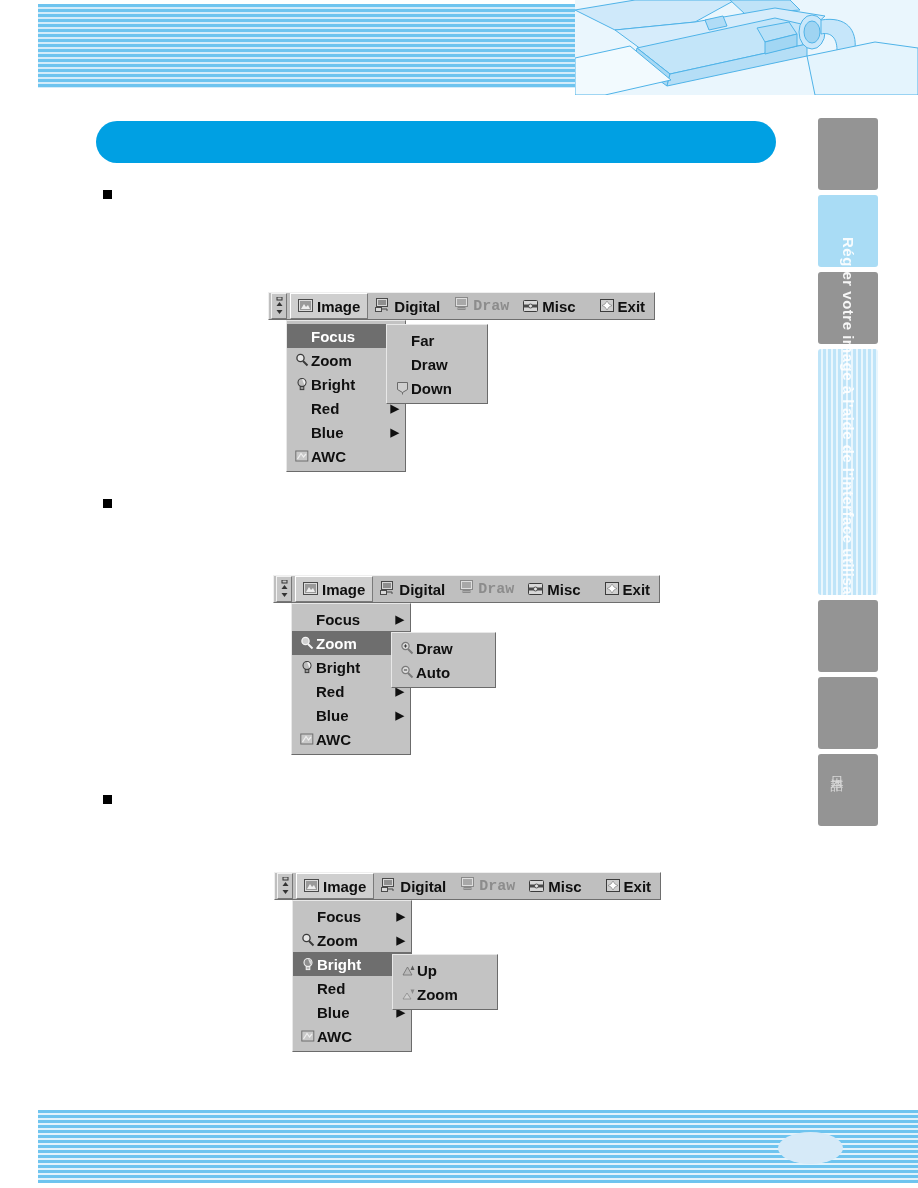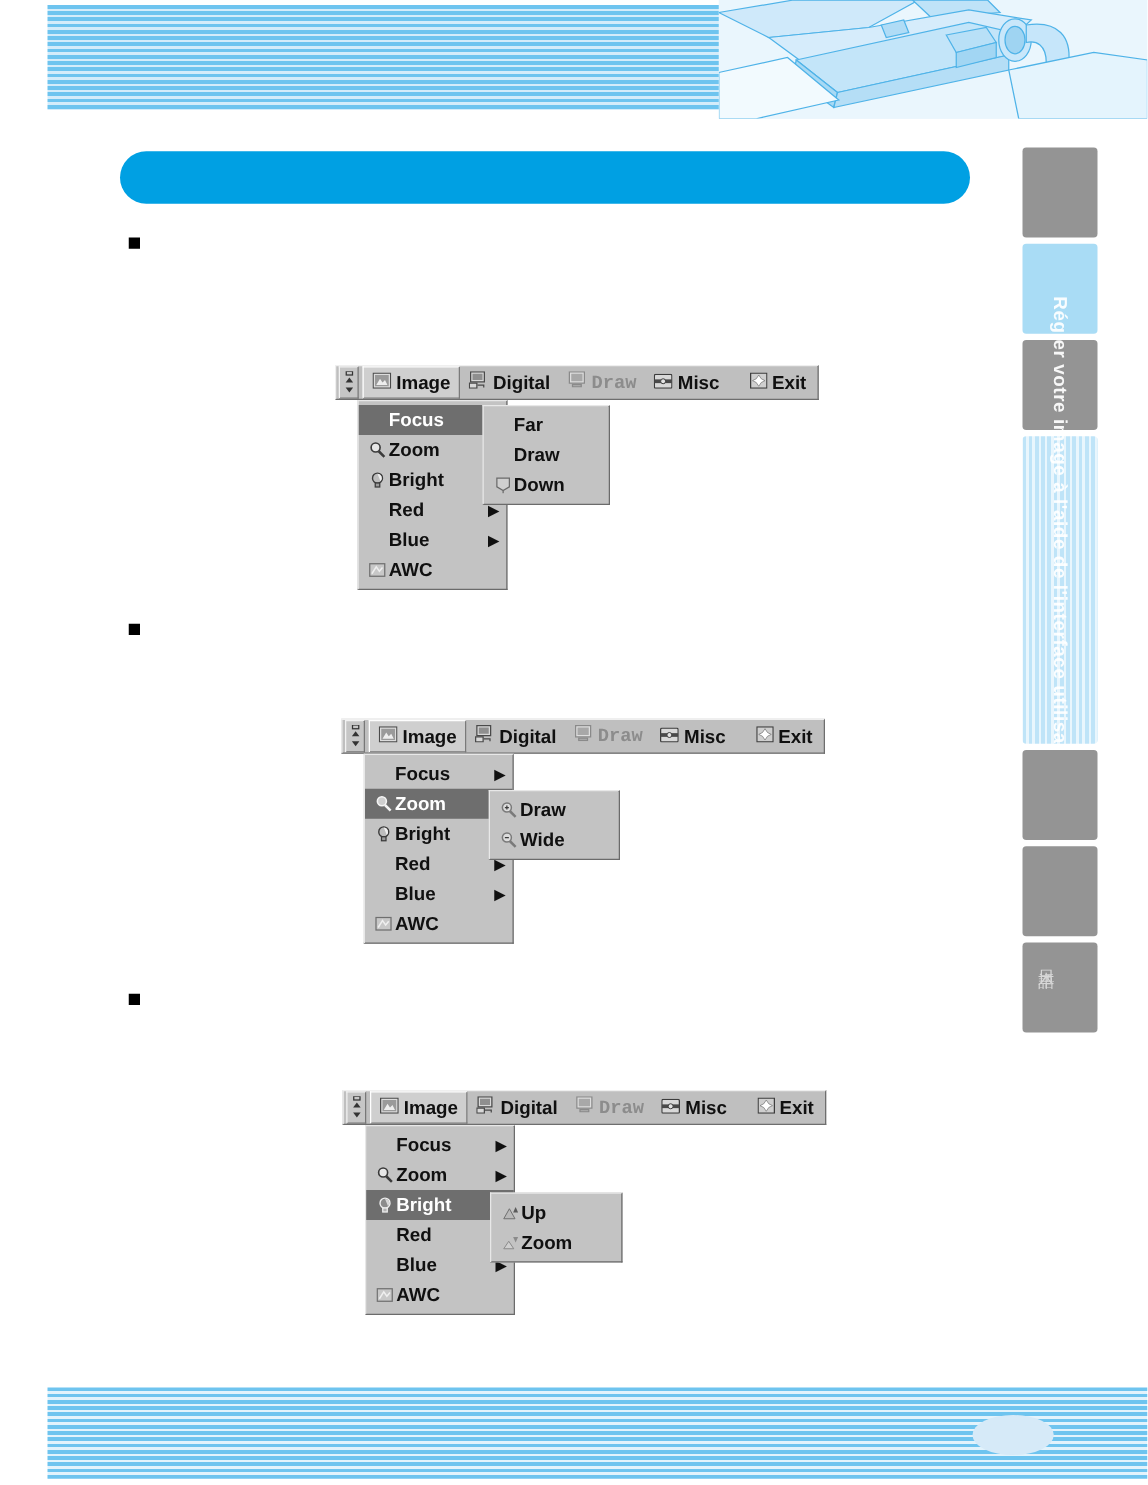--- a/index.html
+++ b/index.html
@@ -469,21 +469,21 @@
       <span class="lbl">Draw</span>
     </div>
     <div class="mi">
       <span class="ic">
         <svg width="14" height="14" viewBox="0 0 14 14">
             <circle cx="5.5" cy="5" r="3.6" fill="#dcdcdc" stroke="#7a7a7a" stroke-width="1.2"></circle>
             <line x1="3.9" y1="5" x2="7.1" y2="5" stroke="#3a3a3a" stroke-width="1"></line>
             <line x1="8" y1="8" x2="12.5" y2="12.5" stroke="#7a7a7a" stroke-width="2"></line>
           </svg>
       </span>
-      <span class="lbl">Wide</span>
+      <span class="lbl">Auto</span>
     </div>
   </div>
 </div>
 
 <div class="gui" style="left:274px;top:872px;">
 
   <div class="menubar">
     <div class="grip">
       <svg width="9" height="18" viewBox="0 0 9 18">
         <rect x="2" y="0" width="5" height="3" fill="none" stroke="#333" stroke-width="1"></rect>

